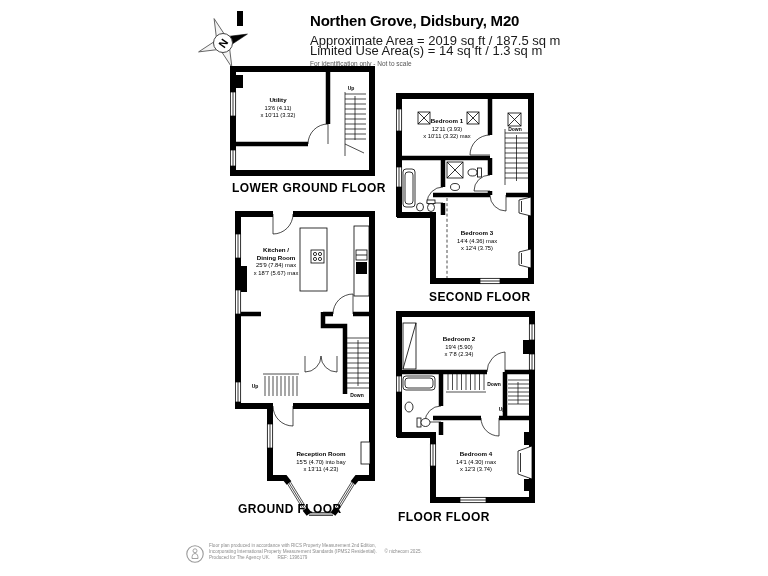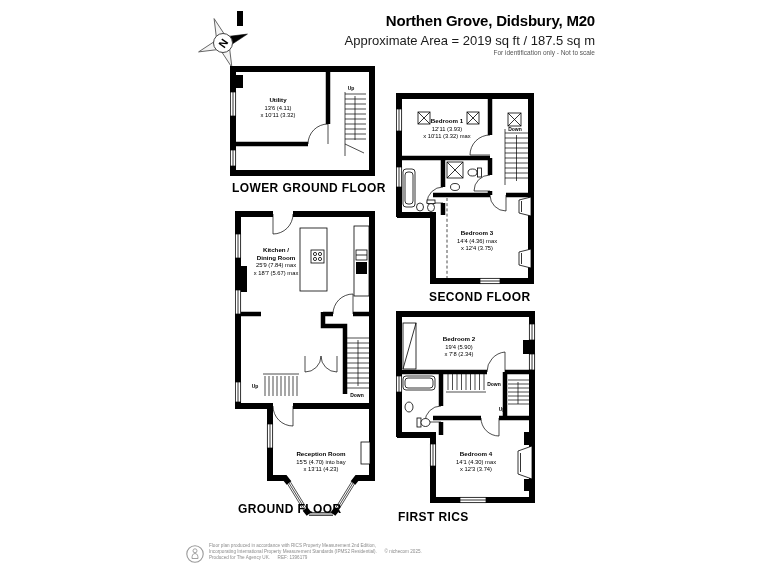--- a/index.html
+++ b/index.html
@@ -1,20 +1,20 @@
 <!DOCTYPE html>
 <html><head>
 <meta charset="utf-8">
 <style>
   html,body{margin:0;padding:0;}
   body{width:768px;height:576px;background:#fff;position:relative;overflow:hidden;
        font-family:"Liberation Sans",sans-serif;color:#000;}
   .abs{position:absolute;}
   
-  .header{top:12px;left:295px;width:300px;text-align:right;}
+  .header{top:12px;left:310px;width:300px;text-align:left;}
   .header .title{font-size:15px;font-weight:bold;letter-spacing:-0.2px;margin-bottom:7px;}
   .header .aline{font-size:13px;line-height:10.4px;color:#1a1a1a;}
   .header .disc{font-size:6.5px;color:#555;margin-top:3px;}
   
   .floorlabel{font-size:12px;font-weight:bold;letter-spacing:0.4px;color:#000;}
   
   .footer-text{font-size:5.5px;line-height:7.2px;color:#8c8c8c;transform:scale(0.84);
                transform-origin:0 0;width:470px;white-space:nowrap;}
   .footer-text .gap{margin-left:9px;}
   
@@ -32,20 +32,21 @@
   .rmname{font:bold 6.2px "Liberation Sans",sans-serif;text-anchor:middle;}
   .rmdim{font:5.8px "Liberation Sans",sans-serif;text-anchor:middle;}
   .stairlbl{font:bold 5px "Liberation Sans",sans-serif;text-anchor:middle;}
 </style>
 </head>
 <body>
 
 <div class="abs header">
   <div class="title">Northen Grove, Didsbury, M20</div>
   <div class="aline">Approximate Area = 2019 sq ft / 187.5 sq m</div>
+  <div class="aline">Limited Use Area(s) = 14 sq ft / 1.3 sq m</div>
   <div class="disc">For identification only - Not to scale</div>
 </div>
 
 <div class="abs" style="left:237px;top:11px;width:6px;height:15px;background:#000;"></div>
 
 <svg class="abs" style="left:194px;top:14px;" width="58" height="58" viewBox="0 0 58 58">
   <path d="M20.1 4.6 L32 22.7 L53.4 20.1 L35.3 32 L37.9 53.4 L26 35.3 L4.6 37.9 L22.7 26 Z" fill="#f4f4f4" stroke="#555" stroke-width="0.9"></path>
   <path d="M53.4 20.1 L32 22.7 L29 29 L35.3 32 Z" fill="#000"></path>
   <circle cx="29" cy="29" r="9.5" fill="#fff" stroke="#444" stroke-width="1"></circle>
   <text x="29" y="33.2" transform="rotate(-55 29 29)" text-anchor="middle" style="font:bold 11px 'Liberation Sans',sans-serif">N</text>
@@ -326,21 +327,21 @@
     <rect x="128" y="171" width="8" height="12" class="blk"></rect>
   </g>
 
   <text x="63" y="33" class="rmname">Bedroom 2</text>
   <text x="63" y="40.5" class="rmdim">19'4 (5.90)</text>
   <text x="63" y="48" class="rmdim">x 7'8 (2.34)</text>
   <text x="80" y="148" class="rmname">Bedroom 4</text>
   <text x="80" y="155.5" class="rmdim">14'1 (4.30) max</text>
   <text x="80" y="163" class="rmdim">x 12'3 (3.74)</text>
 </svg>
-<div class="abs floorlabel" style="left:398px;top:510px;">FIRST RICS</div>
+<div class="abs floorlabel" style="left:398px;top:510px;">FLOOR FLOOR</div>
 
 <svg class="abs" style="left:185px;top:544px;" width="20" height="20" viewBox="0 0 20 20">
   <circle cx="10" cy="10" r="8.2" fill="none" stroke="#999" stroke-width="1.1"></circle>
   <circle cx="10" cy="6.8" r="2" fill="none" stroke="#999" stroke-width="0.9"></circle>
   <path d="M10 9.5 C7.5 9.5 7 12 7 14.5 L13 14.5 C13 12 12.5 9.5 10 9.5 Z" fill="none" stroke="#999" stroke-width="0.9"></path>
 </svg>
 <div class="abs footer-text" style="left:209px;top:543px;">
   <div>Floor plan produced in accordance with RICS Property Measurement 2nd Edition,</div>
   <div>
     <span>Incorporating International Property Measurement Standards (IPMS2 Residential).</span><span class="gap">© nichecom 2025.</span>

